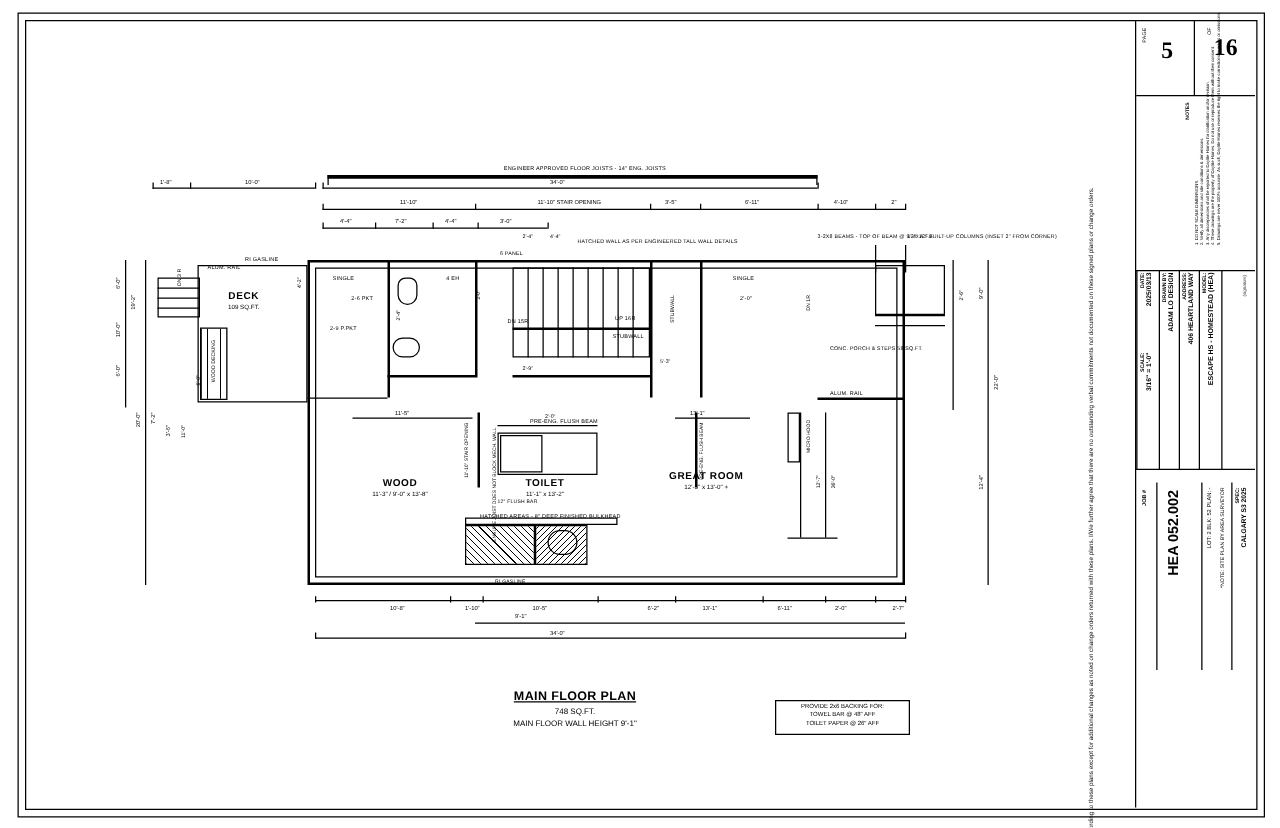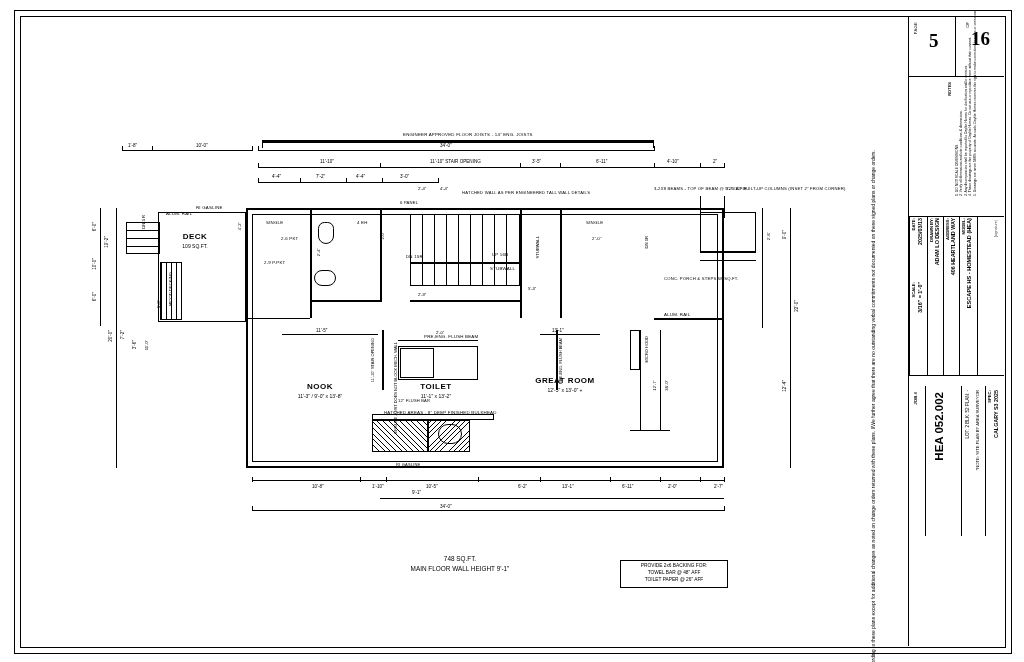--- a/index.html
+++ b/index.html
@@ -267,21 +267,21 @@
     <div class="ln h" style="left:654px;top:318px;width:70px;height:2px;"></div>
 
     <div class="ln v" style="left:790px;top:208px;height:260px;"></div>
     <div class="vdim" style="left:782px;top:230px;">9'-0"</div>
     <div class="vdim" style="left:794px;top:300px;">22'-0"</div>
     <div class="vdim" style="left:782px;top:380px;">12'-4"</div>
     <div class="vdim" style="left:766px;top:232px;font-size:4.2px;">2'-6"</div>
     <div class="ln v" style="left:762px;top:208px;height:120px;"></div>
 
     <div class="room" style="left:282px;top:382px;width:76px;">
-      <div class="nm">NOOK</div>
+      <div class="nm">WOOD</div>
       <div class="sz">11'-3" / 9'-0" x 13'-8"</div>
     </div>
     <div class="room" style="left:398px;top:382px;width:76px;">
       <div class="nm">TOILET</div>
       <div class="sz">11'-1" x 13'-2"</div>
     </div>
     <div class="room" style="left:518px;top:376px;width:94px;">
       <div class="nm">GREAT ROOM</div>
       <div class="sz">12'-5" x 13'-0" +</div>
     </div>
@@ -338,20 +338,21 @@
     <div class="dimtick" style="left:724px;top:477px;"></div>
 
     <div class="ln h" style="left:380px;top:498px;width:344px;"></div>
     <div class="dim" style="left:412px;top:490px;">9'-1"</div>
     <div class="dim" style="left:440px;top:504px;">34'-0"</div>
     <div class="ln h" style="left:252px;top:510px;width:472px;"></div>
     <div class="dimtick" style="left:252px;top:506px;"></div>
     <div class="dimtick" style="left:724px;top:506px;"></div>
 
     <div class="title-main" style="left:320px;top:552px;width:280px;">
+      <div class="t1">MAIN FLOOR PLAN</div>
       <div class="t2">748 SQ.FT.</div>
       <div class="t3">MAIN FLOOR WALL HEIGHT 9'-1"</div>
     </div>
 
     <div class="backbox" style="left:620px;top:560px;width:108px;height:28px;">
       <div>PROVIDE 2x6 BACKING FOR:</div>
       <div>TOWEL BAR @ 48" AFF</div>
       <div>TOILET PAPER @ 26" AFF</div>
     </div>
   </div>

